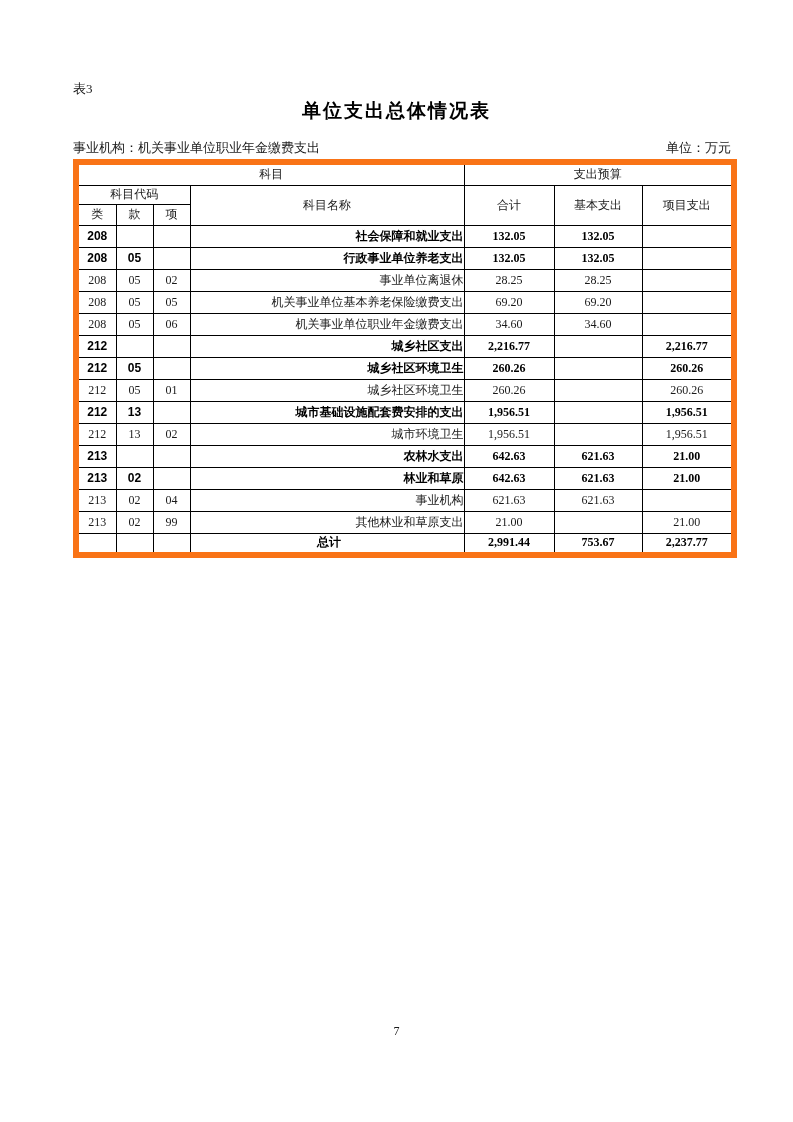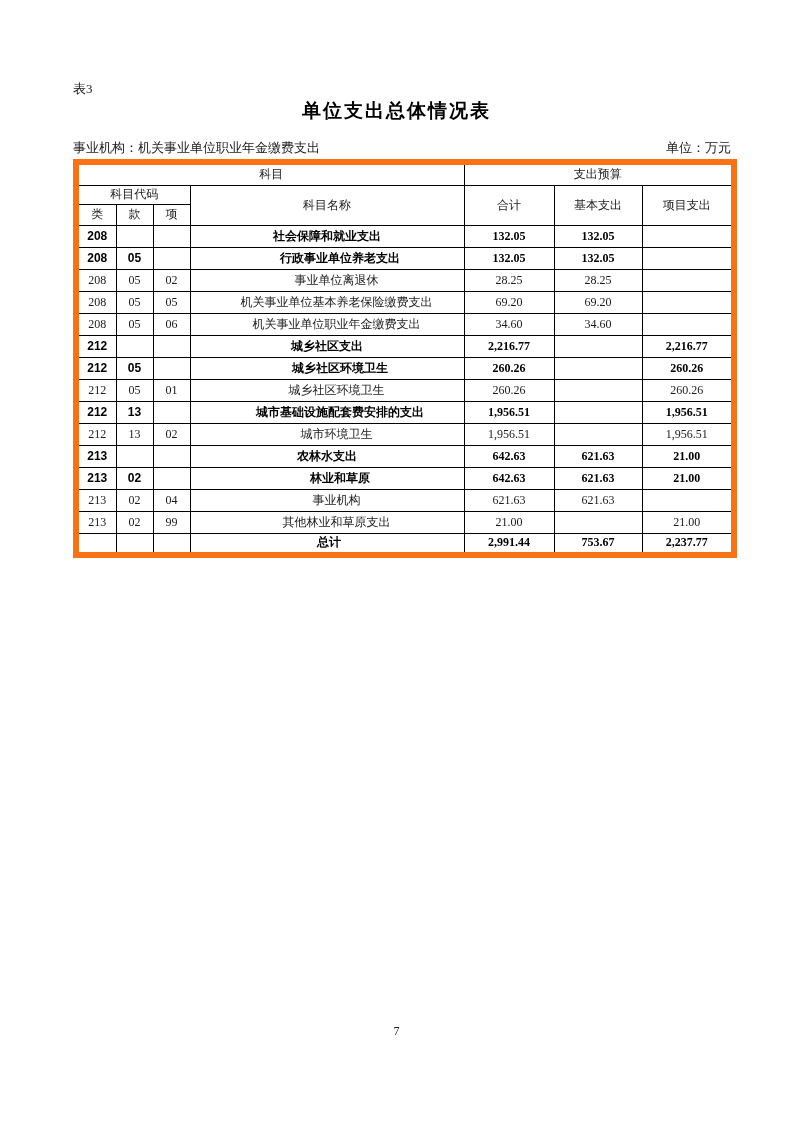--- a/index.html
+++ b/index.html
@@ -37,21 +37,21 @@
     font-size: 12px; font-weight: normal; color: #1a1a1a;
     overflow: hidden; white-space: nowrap; padding: 0;
   }
   tr.h1 { height: 23px; }
   tr.h2 { height: 19px; }
   tr.h3 { height: 21px; }
   tbody tr { height: 22px; }
   table.budget th { text-align: center; }
   td.code { text-align: center; }
   td.num  { text-align: center; padding-right: 5px; }
-  td.name { text-align: center; padding-left: 3px; }
+  td.name { text-align: right; padding-left: 3px; }
   td.name.lv-2 { padding-left: 26px; }
   td.name.lv-3 { padding-left: 19px; }
   td.name.lv-total { text-align: center; padding-left: 4px; }
   tr.bold td {
     font-weight: bold; color: #000;
     font-family: "Liberation Sans", "DejaVu Sans", sans-serif;
     font-size: 12px;
   }
   tr.bold td.num, tbody tr td.num { font-family: "Liberation Serif", "DejaVu Serif", serif; }
   .page-number {

